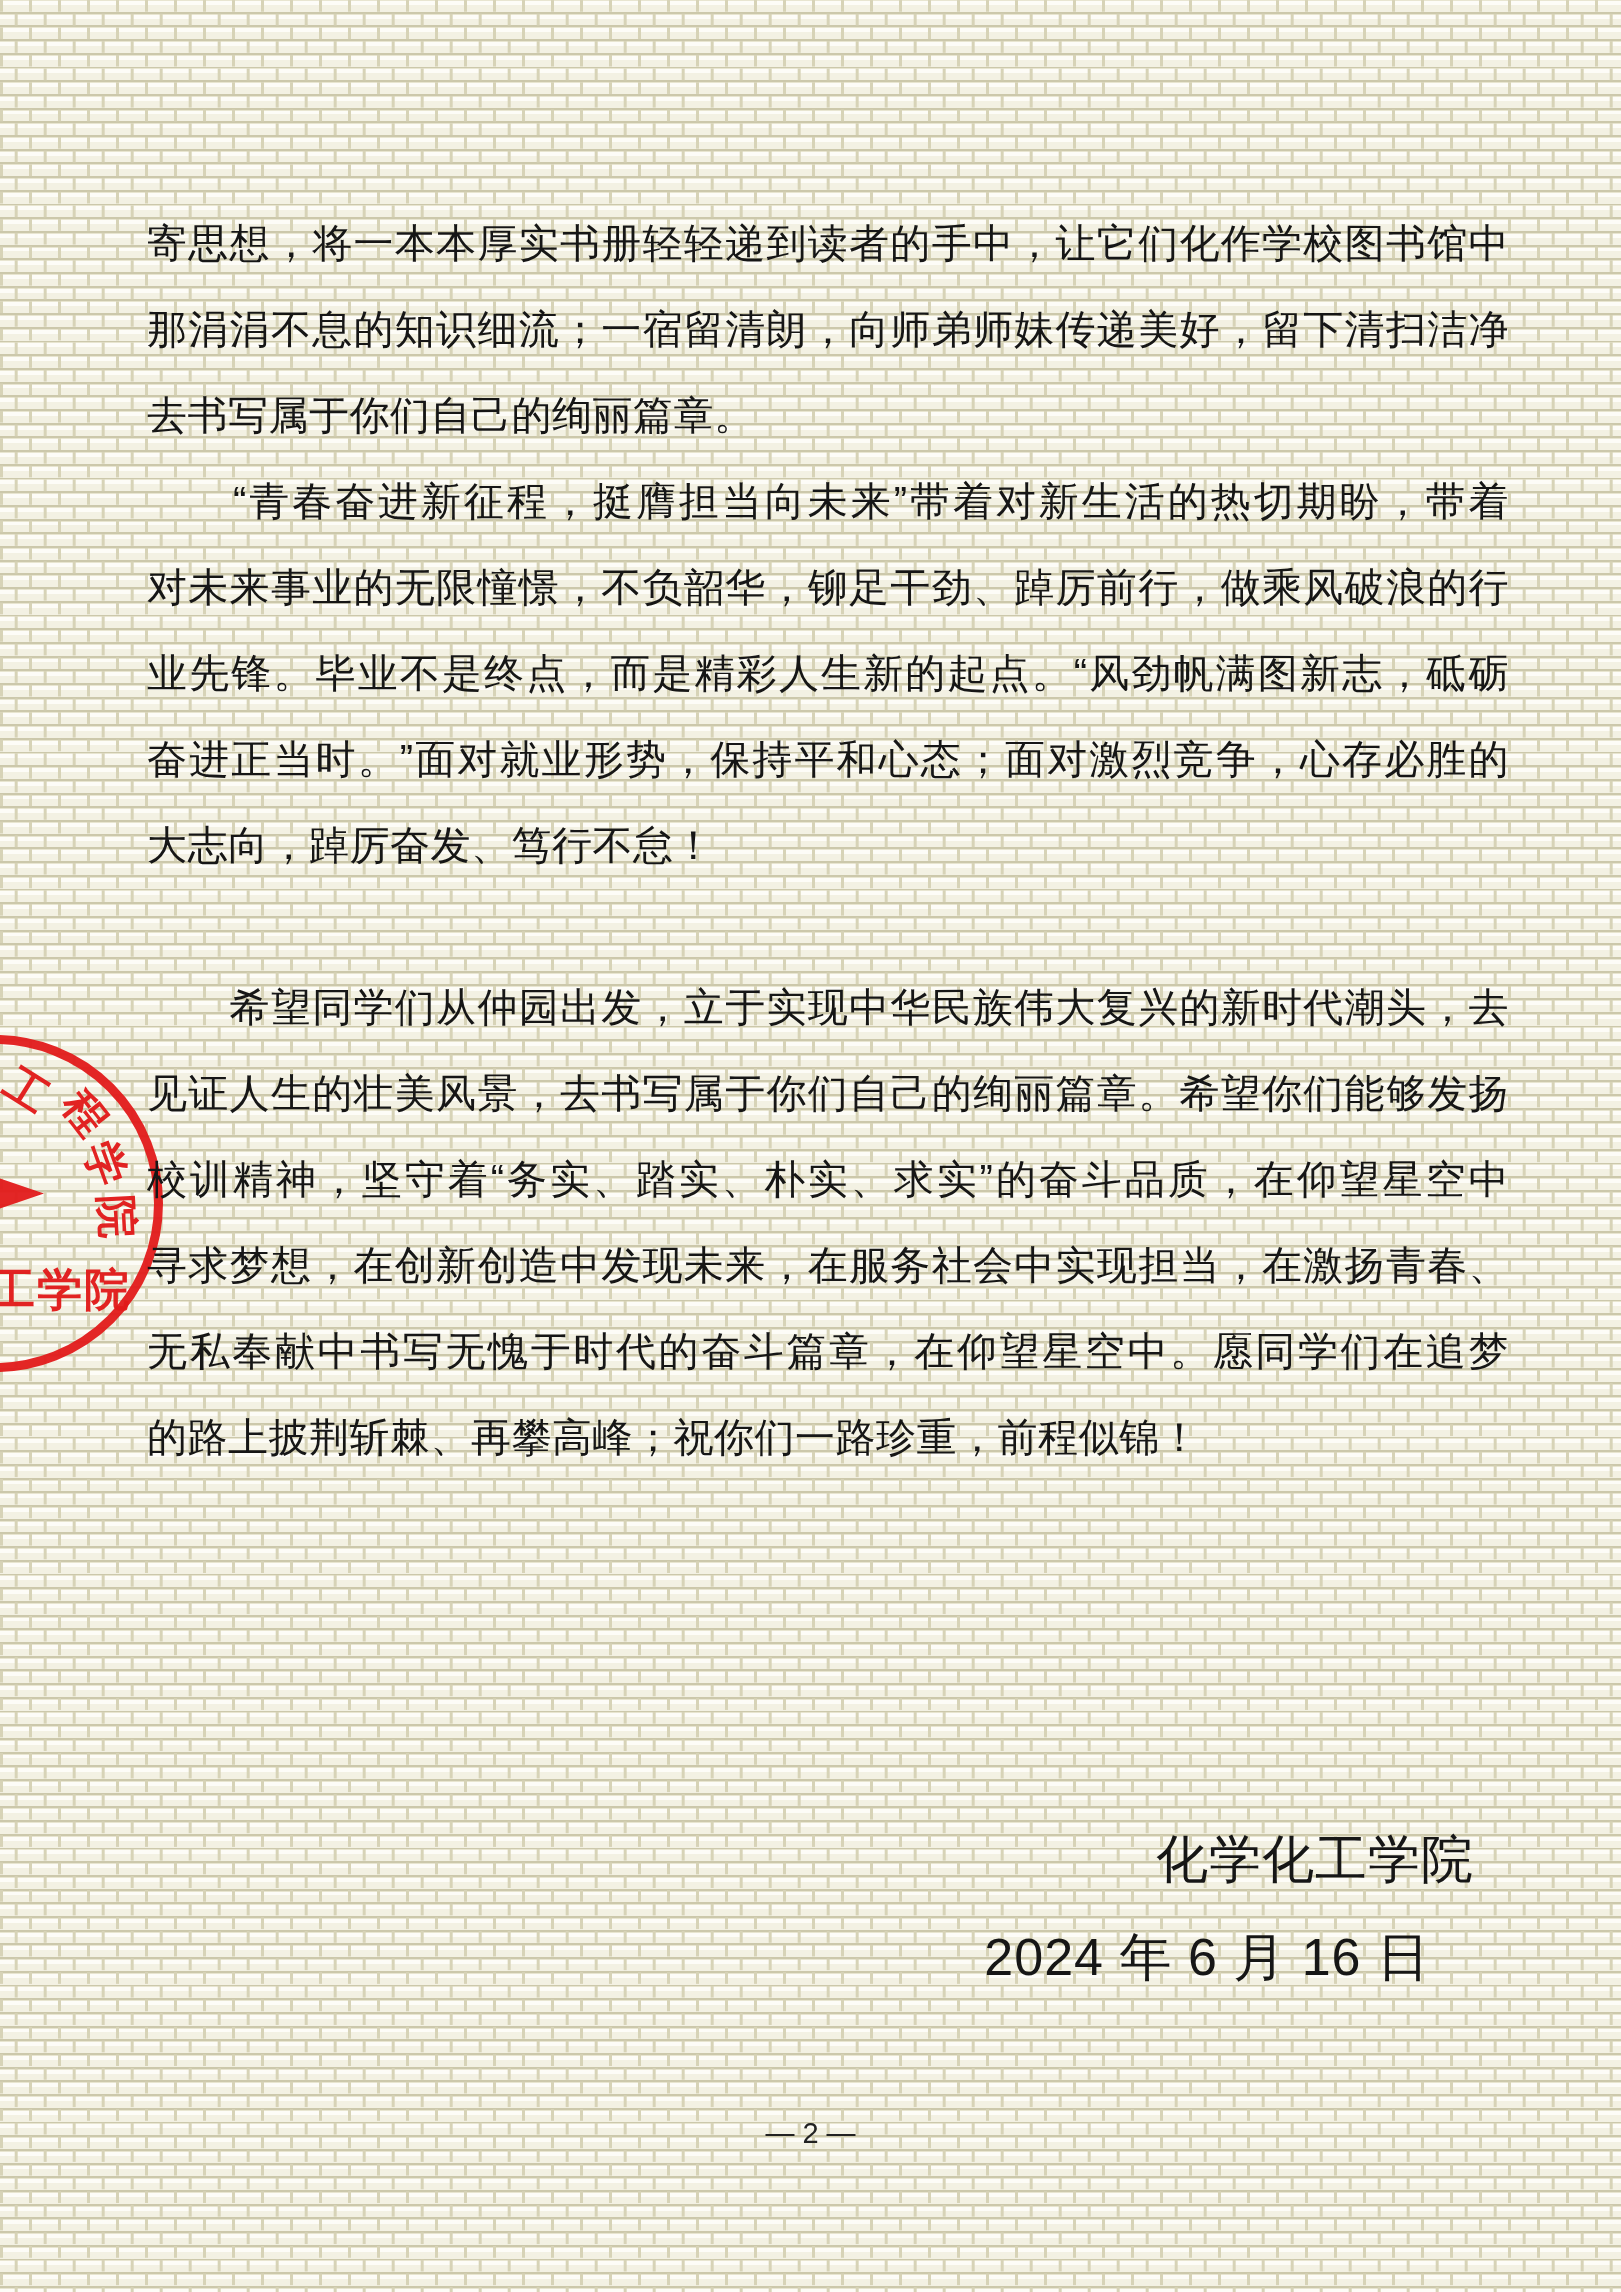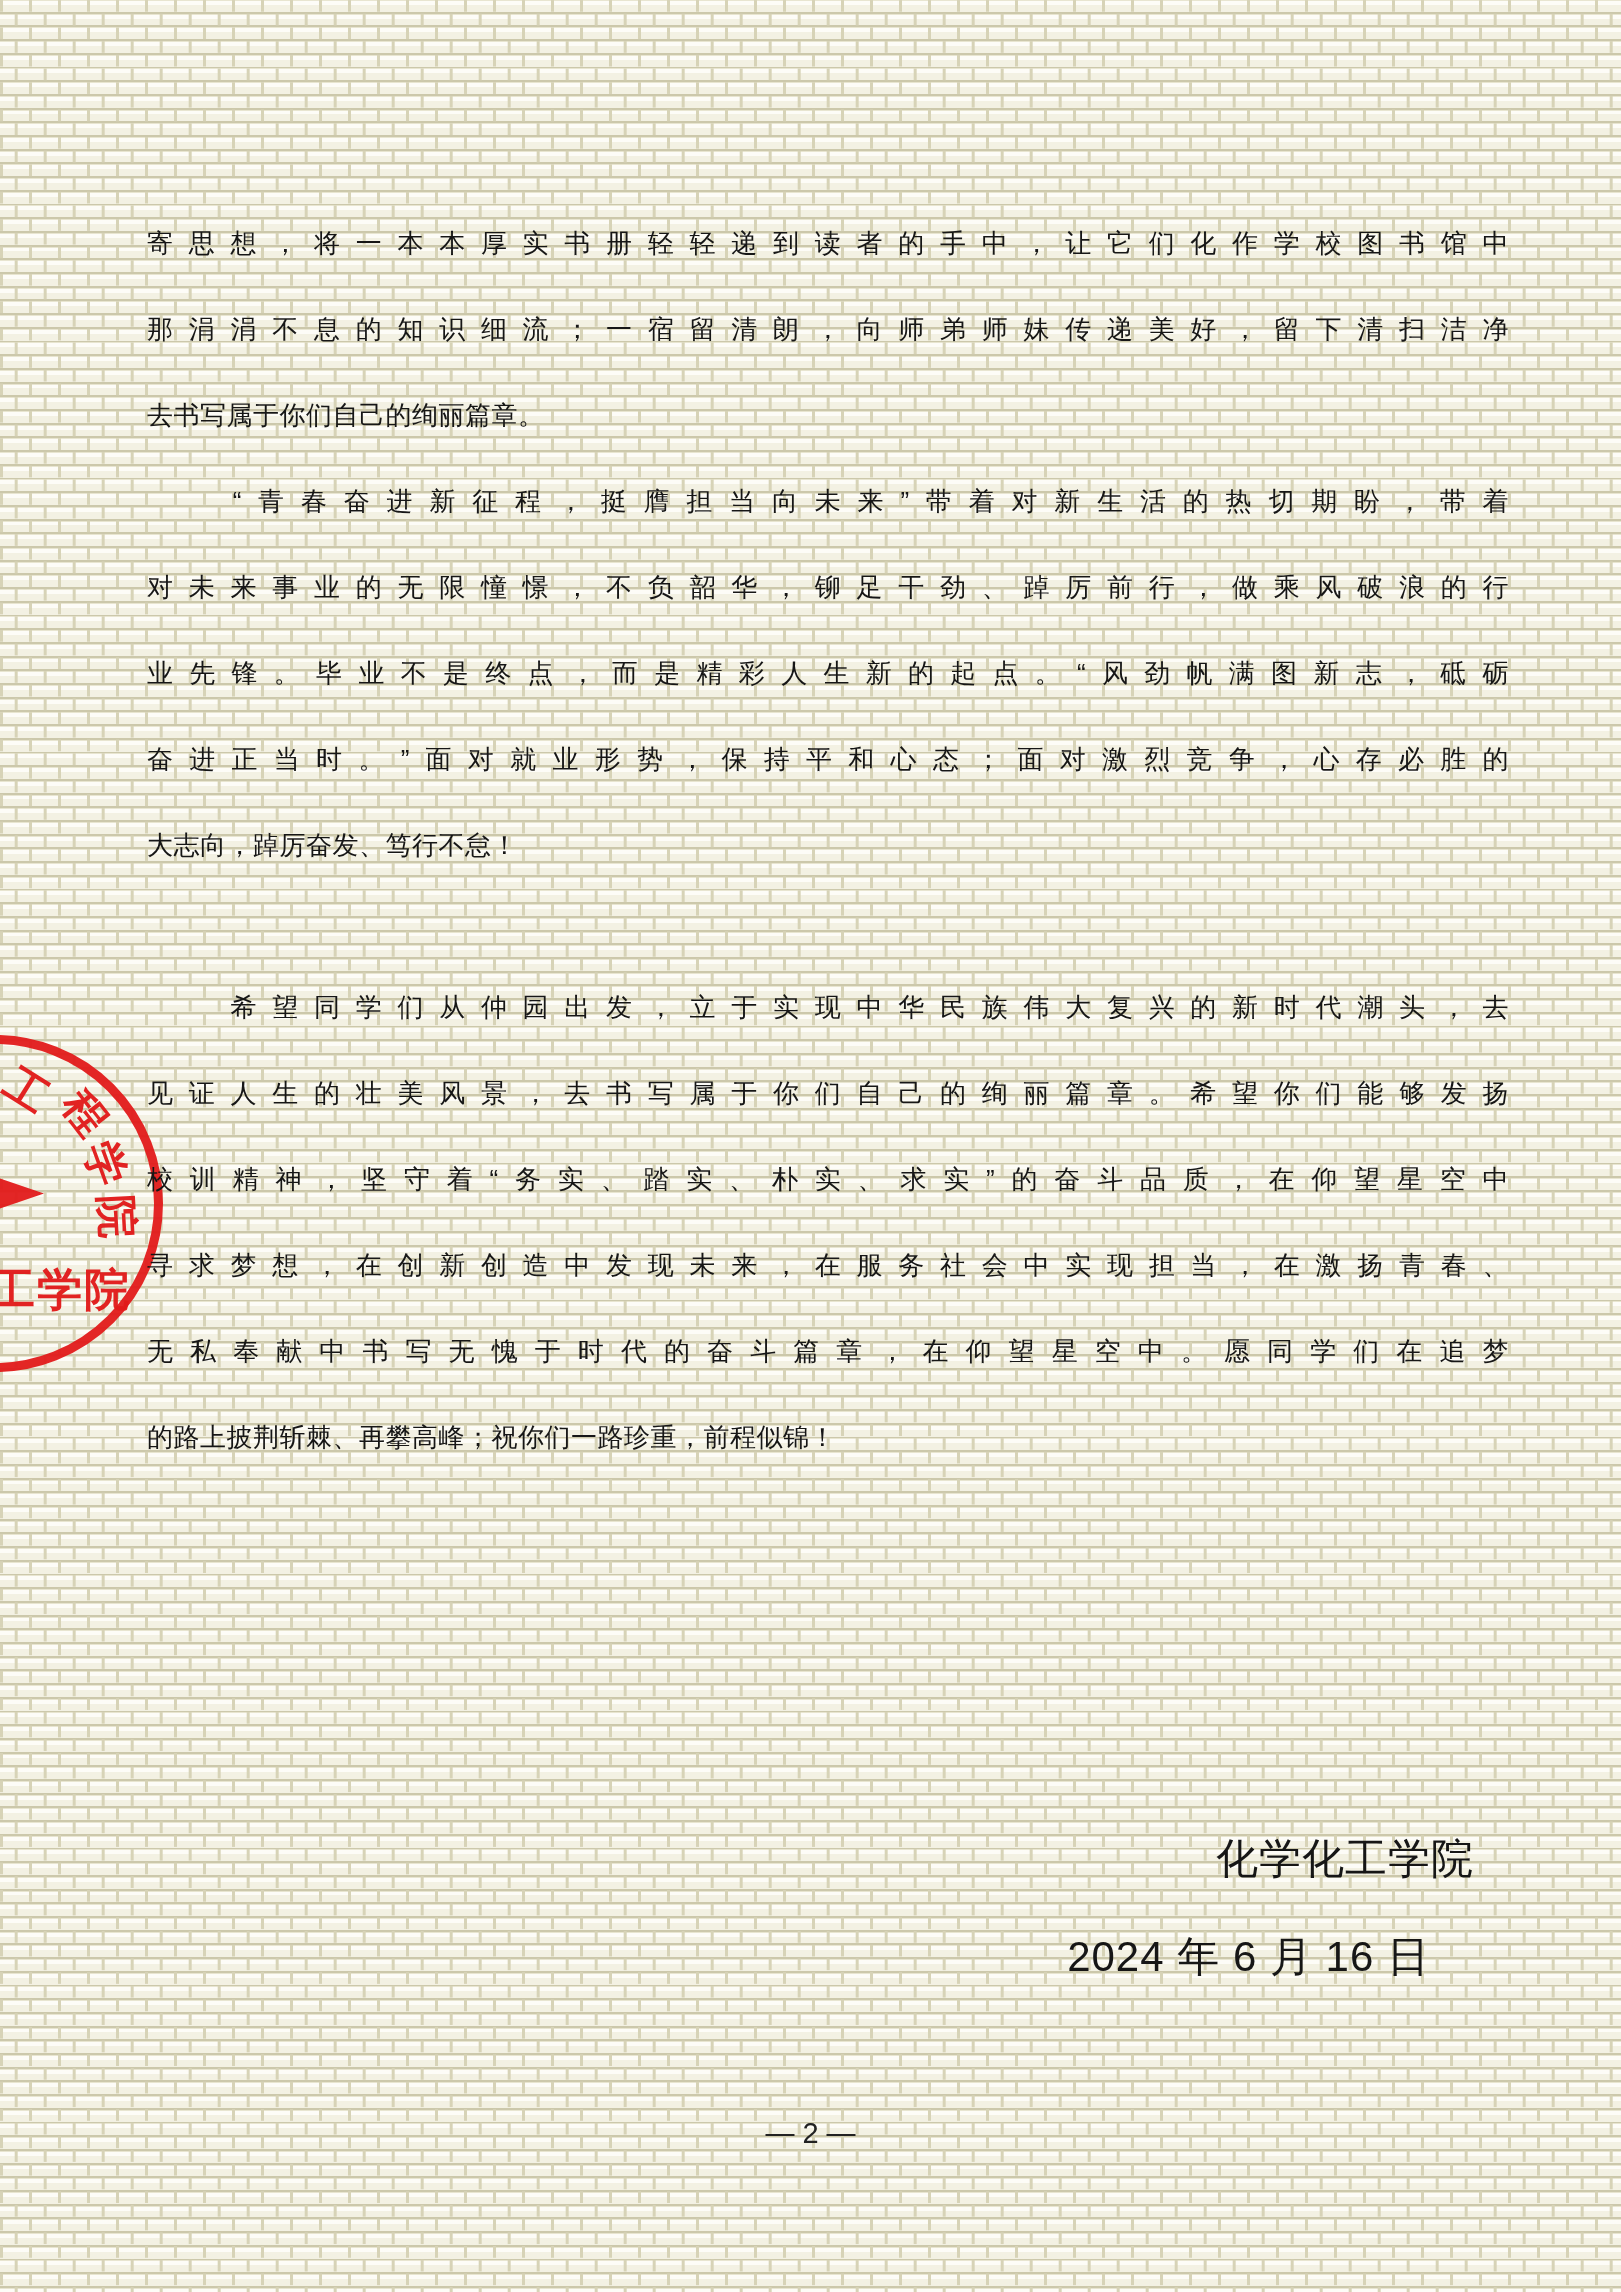--- a/index.html
+++ b/index.html
@@ -18,21 +18,21 @@
         #f3f1e3 4.9px 11.8px,
         #ccc8ab 11.8px 13.7px);
   }
   .content{
     position:absolute;
     left:147px;top:200px;width:1362px;
     color:#161616;
   }
   .line{
     height:86px;line-height:86px;
-    font-size:26px;
+    font-size:40px;
     letter-spacing:0.5px;
     white-space:nowrap;
     text-align:justify;
     text-align-last:justify;
     text-justify:inter-character;
     overflow:hidden;
   }
   .line.last{
     text-align:left;
     text-align-last:left;
@@ -46,21 +46,21 @@
     letter-spacing:1px;
   }
   .para-gap{margin-top:76px;}
   .sig-block{
     position:absolute;
     left:0;top:1816px;width:1621px;
     color:#161616;
   }
   .sig-line{
     height:86px;line-height:86px;
-    font-size:42px;
+    font-size:52px;
     text-align:right;
     padding-left:28px;
   }
   .sig-line .inner{margin-right:147px;letter-spacing:1px;}
   .date-line{margin-top:11.8px;}
   .date-line .inner{margin-right:191px;letter-spacing:1px;}
   .footer{
     position:absolute;
     left:0;top:2117px;width:1621px;
     text-align:center;

